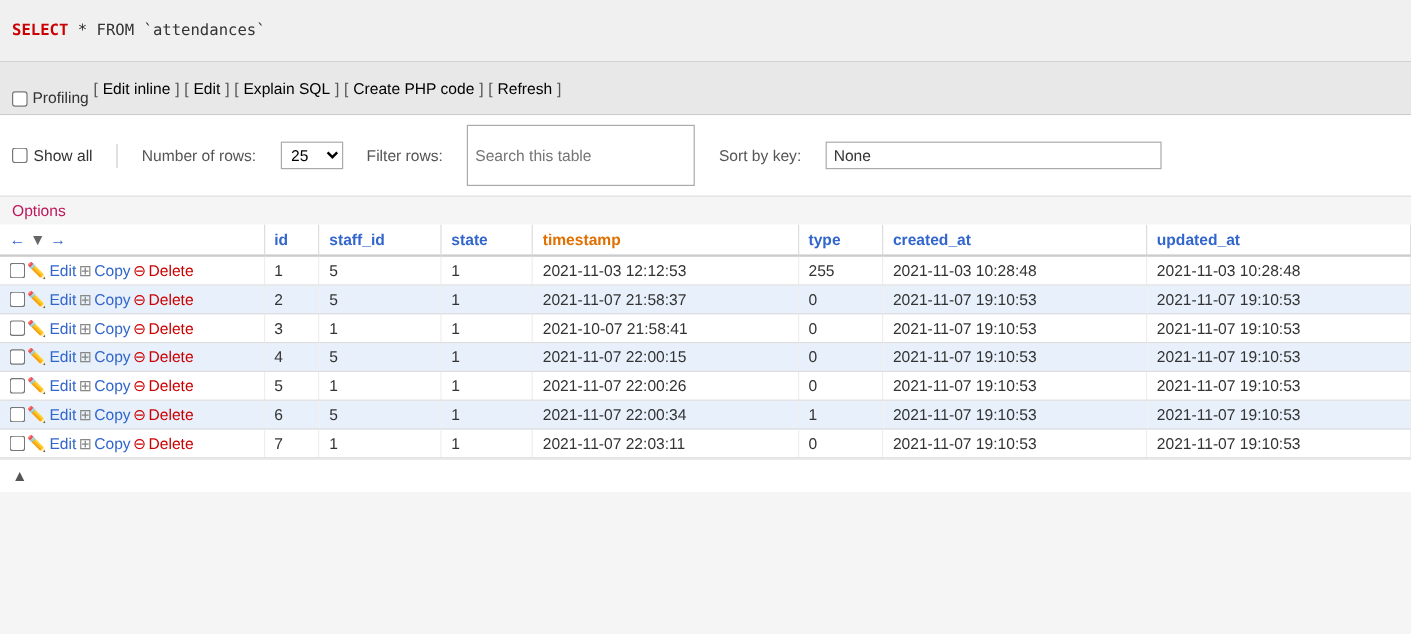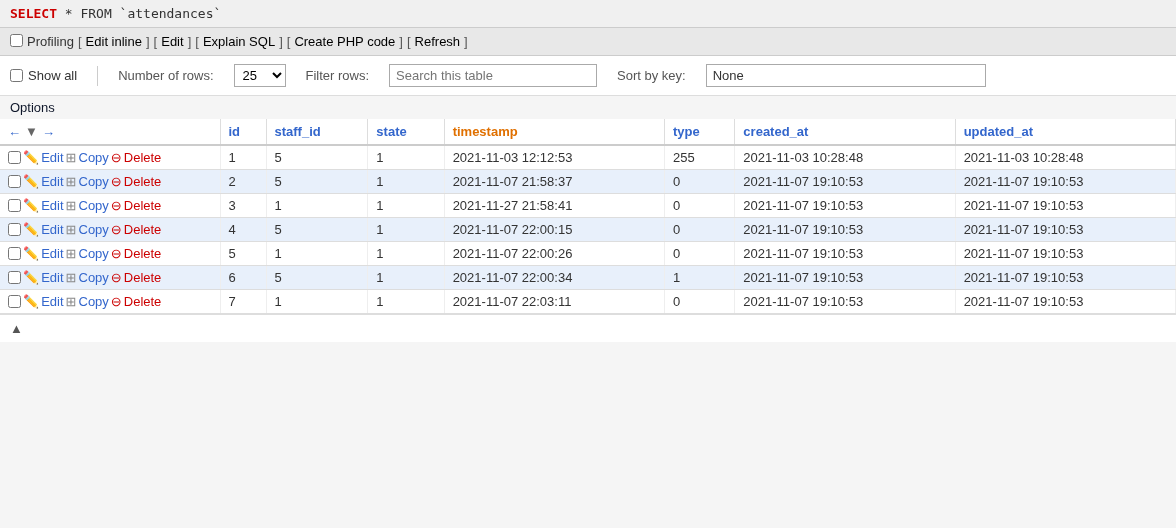--- a/index.html
+++ b/index.html
@@ -1,36 +1,36 @@
 <!DOCTYPE html>
 <html><head>
   <meta charset="utf-8">
   <style>
     * { box-sizing: border-box; margin: 0; padding: 0; }
     body { font-family: Arial, sans-serif; font-size: 13px; background: #f5f5f5; color: #333; }
 
     .sql-bar {
       background: #f0f0f0;
       border-bottom: 1px solid #ccc;
-      padding: 6px 10px;
+      padding: 18px 10px;
       font-family: monospace;
       font-size: 13px;
     }
     .sql-bar .kw-select { color: #c00; font-weight: bold; }
 
     .action-bar {
       background: #e8e8e8;
       border-bottom: 1px solid #ccc;
       padding: 6px 10px;
       display: flex;
       align-items: center;
       gap: 4px;
       font-size: 13px;
     }
-    .action-bar label { display: flex; align-items: flex-start; gap: 4px; }
+    .action-bar label { display: flex; align-items: flex-end; gap: 4px; margin-top: 16px; }
     .action-bar a { color: #000000; text-decoration: none; }
     .action-bar .bracket { color: #555; }
 
     .toolbar {
       background: #fff;
       border-bottom: 1px solid #ddd;
       padding: 8px 10px;
       display: flex;
       align-items: center;
       gap: 20px;
@@ -39,40 +39,40 @@
     .toolbar .divider { width: 1px; height: 20px; background: #ccc; }
     .toolbar select {
       border: 1px solid #aaa;
       padding: 2px 4px;
       font-size: 13px;
       background: #fff;
     }
     .toolbar .filter-label { color: #555; }
     .toolbar input[type="text"] {
       border: 1px solid #aaa;
-      padding: 3px 6px;
-      font-size: 13px;
-      width: 208px;
+      padding: 17px 6px;
+      font-size: 13px;
+      width: 190px;
       color: #999;
     }
     .toolbar .sortby-label { color: #555; }
     .toolbar .sortby-val {
       border: 1px solid #aaa;
       padding: 3px 6px;
       background: #fff;
       font-size: 13px;
       min-width: 280px;
     }
 
     .options-row {
       padding: 4px 10px;
       font-size: 13px;
       color: #333;
     }
-    .options-row a { color: #0f172a; text-decoration: none; }
+    .options-row a { color: #be185d; text-decoration: none; }
 
     .table-container {
       overflow-x: auto;
       padding: 0;
     }
 
     table {
       border-collapse: collapse;
       width: 100%;
       font-size: 13px;
@@ -285,21 +285,21 @@
       </a>
       <a href="#" class="btn-delete">
         <span style="font-size:13px; color:#c00;">⊖</span>
         <span>Delete</span>
       </a>
     </div>
   </td>
           <td>3</td>
           <td>1</td>
           <td>1</td>
-          <td>2021-11-27 21:58:41</td>
+          <td>2021-10-07 21:58:41</td>
           <td>0</td>
           <td>2021-11-07 19:10:53</td>
           <td>2021-11-07 19:10:53</td>
         </tr>
         <tr>
           <td>
     <div class="action-cell">
       <input type="checkbox" style="">
       <a href="#" class="btn-edit">
         <span style="font-size:13px;">✏️</span>

